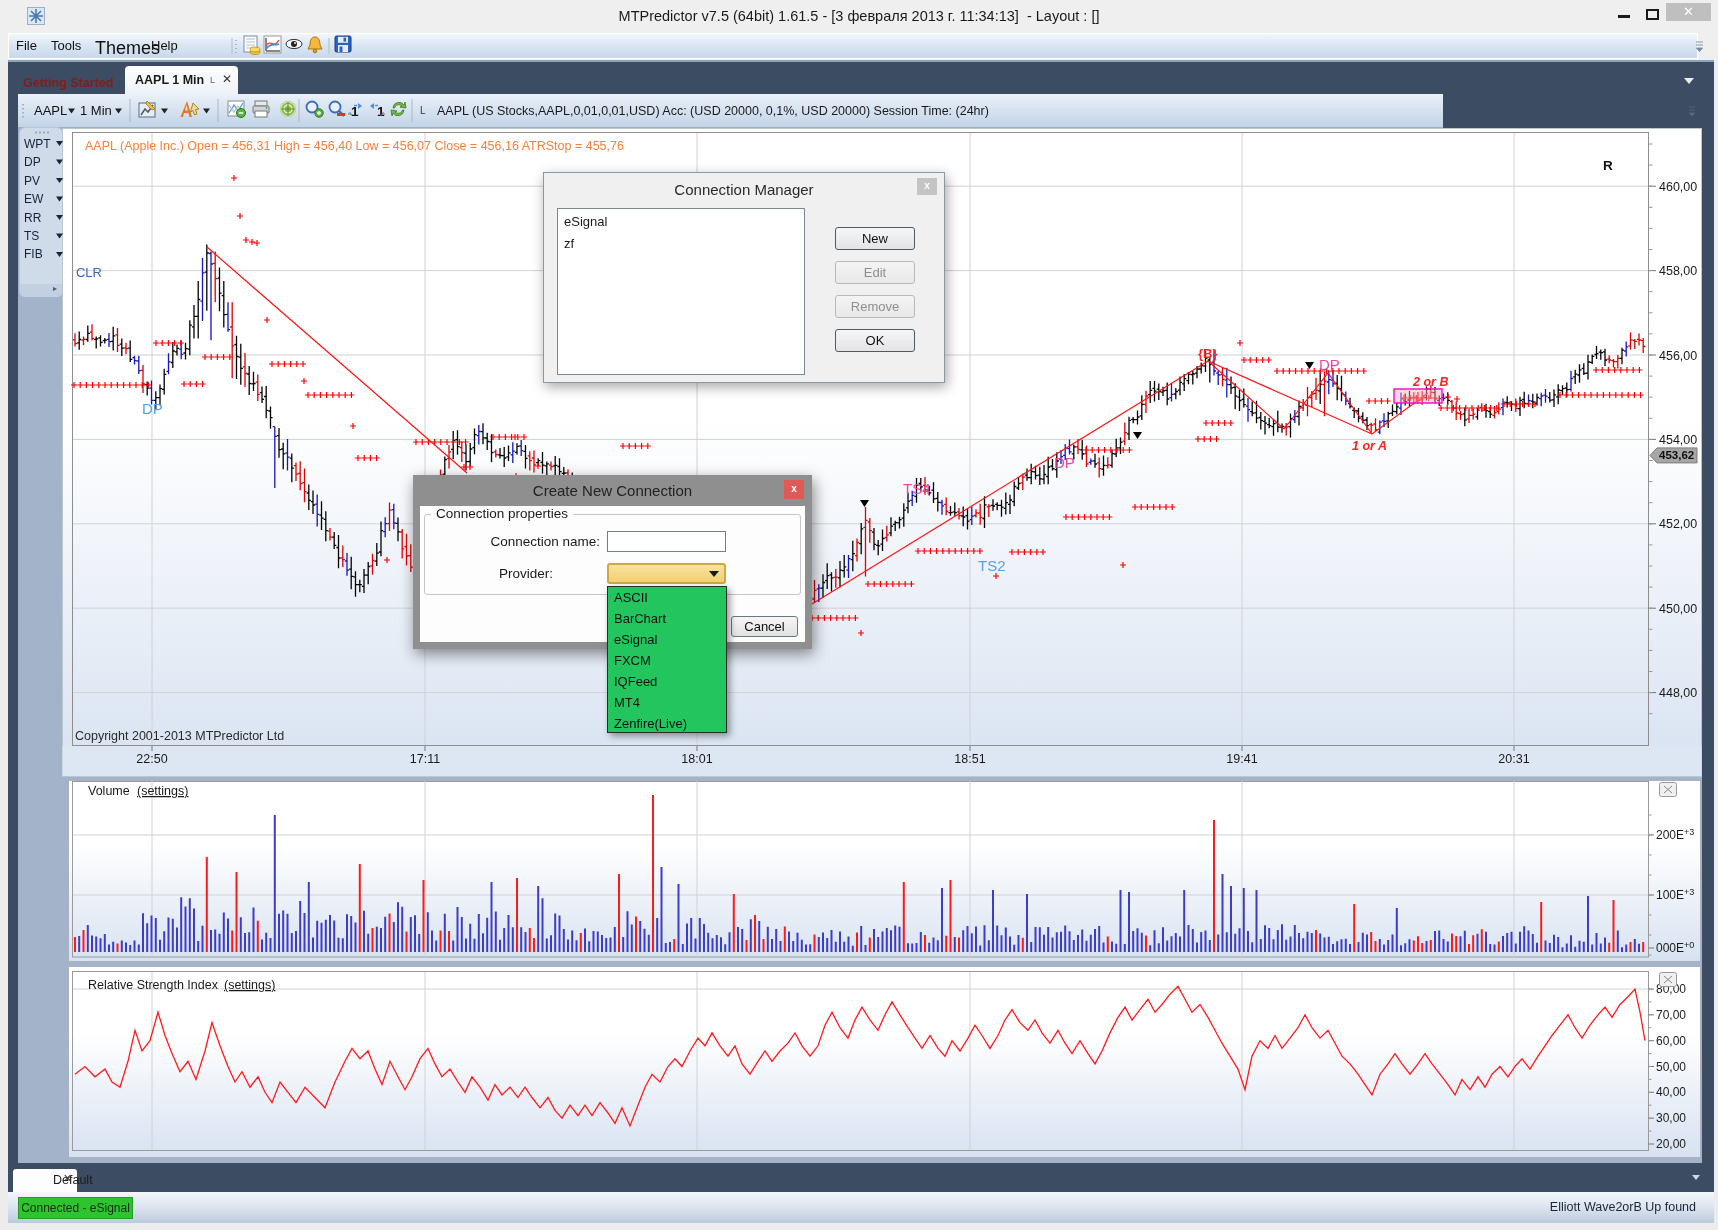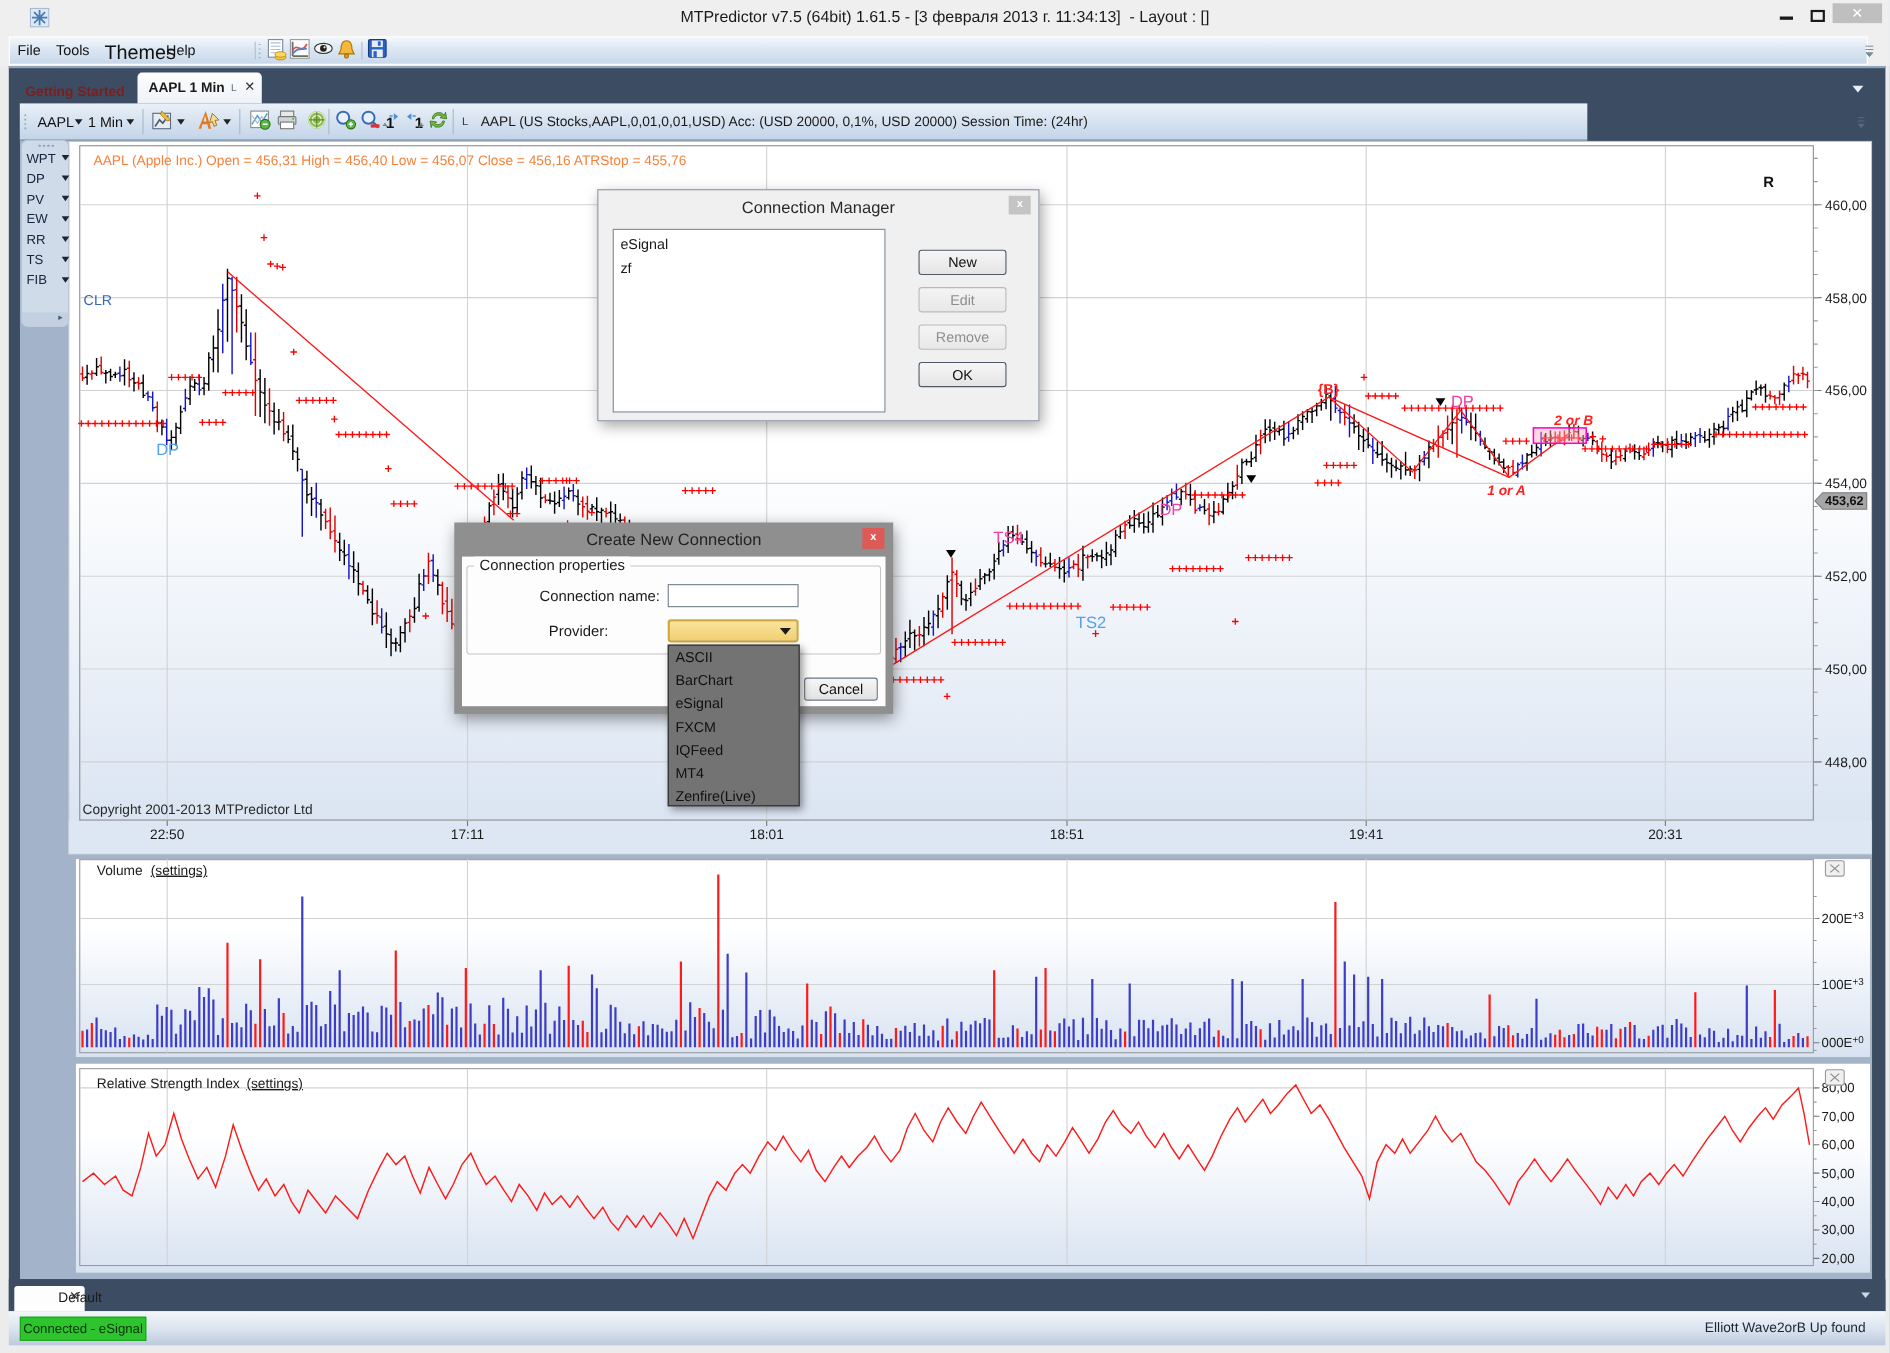--- a/index.html
+++ b/index.html
@@ -395,21 +395,21 @@
     <div class="abs" style="left:70px;top:28px;width:110px;text-align:right;font-size:13.5px;color:#1a1a1a;">Connection name:</div>
     <div class="abs" style="left:187px;top:25px;width:119px;height:21px;background:#fff;border:1px solid #767f88;"></div>
     <div class="abs" style="left:70px;top:60px;width:63px;text-align:right;font-size:13.5px;color:#1a1a1a;">Provider:</div>
     <div class="abs" style="left:187px;top:57px;width:119px;height:21px;background:linear-gradient(180deg,#f9e29b,#f2d074);border:2px solid #cfa93f;border-radius:3px;">
       <div class="abs" style="right:5px;top:6px;width:0;height:0;border-left:5px solid transparent;border-right:5px solid transparent;border-top:6px solid #1a1a1a;"></div>
     </div>
     <div class="abs" style="left:311px;top:110px;width:67px;height:21px;background:linear-gradient(180deg,#f6f6f6,#e2e2e2);border:1px solid #6a7684;border-radius:3px;text-align:center;font-size:13px;line-height:19px;color:#111;">Cancel</div>
   </div>
 </div>
 
-<div class="abs" style="left:607px;top:586px;width:120px;height:147px;background:#737373;border:1px solid #2b2b2b;box-shadow:3px 3px 7px rgba(0,0,0,0.4);font-size:13px;color:#111;line-height:21px;">
+<div class="abs" style="left:607px;top:586px;width:120px;height:147px;background:#22c55e;border:1px solid #2b2b2b;box-shadow:3px 3px 7px rgba(0,0,0,0.4);font-size:13px;color:#111;line-height:21px;">
   <div style="padding-left:6px;">ASCII</div>
   <div style="padding-left:6px;">BarChart</div>
   <div style="padding-left:6px;">eSignal</div>
   <div style="padding-left:6px;">FXCM</div>
   <div style="padding-left:6px;">IQFeed</div>
   <div style="padding-left:6px;">MT4</div>
   <div style="padding-left:6px;">Zenfire(Live)</div>
 </div>
 
 <div class="abs" style="left:8px;top:1163px;width:1706px;height:29px;background:#3c4d63;"></div>

